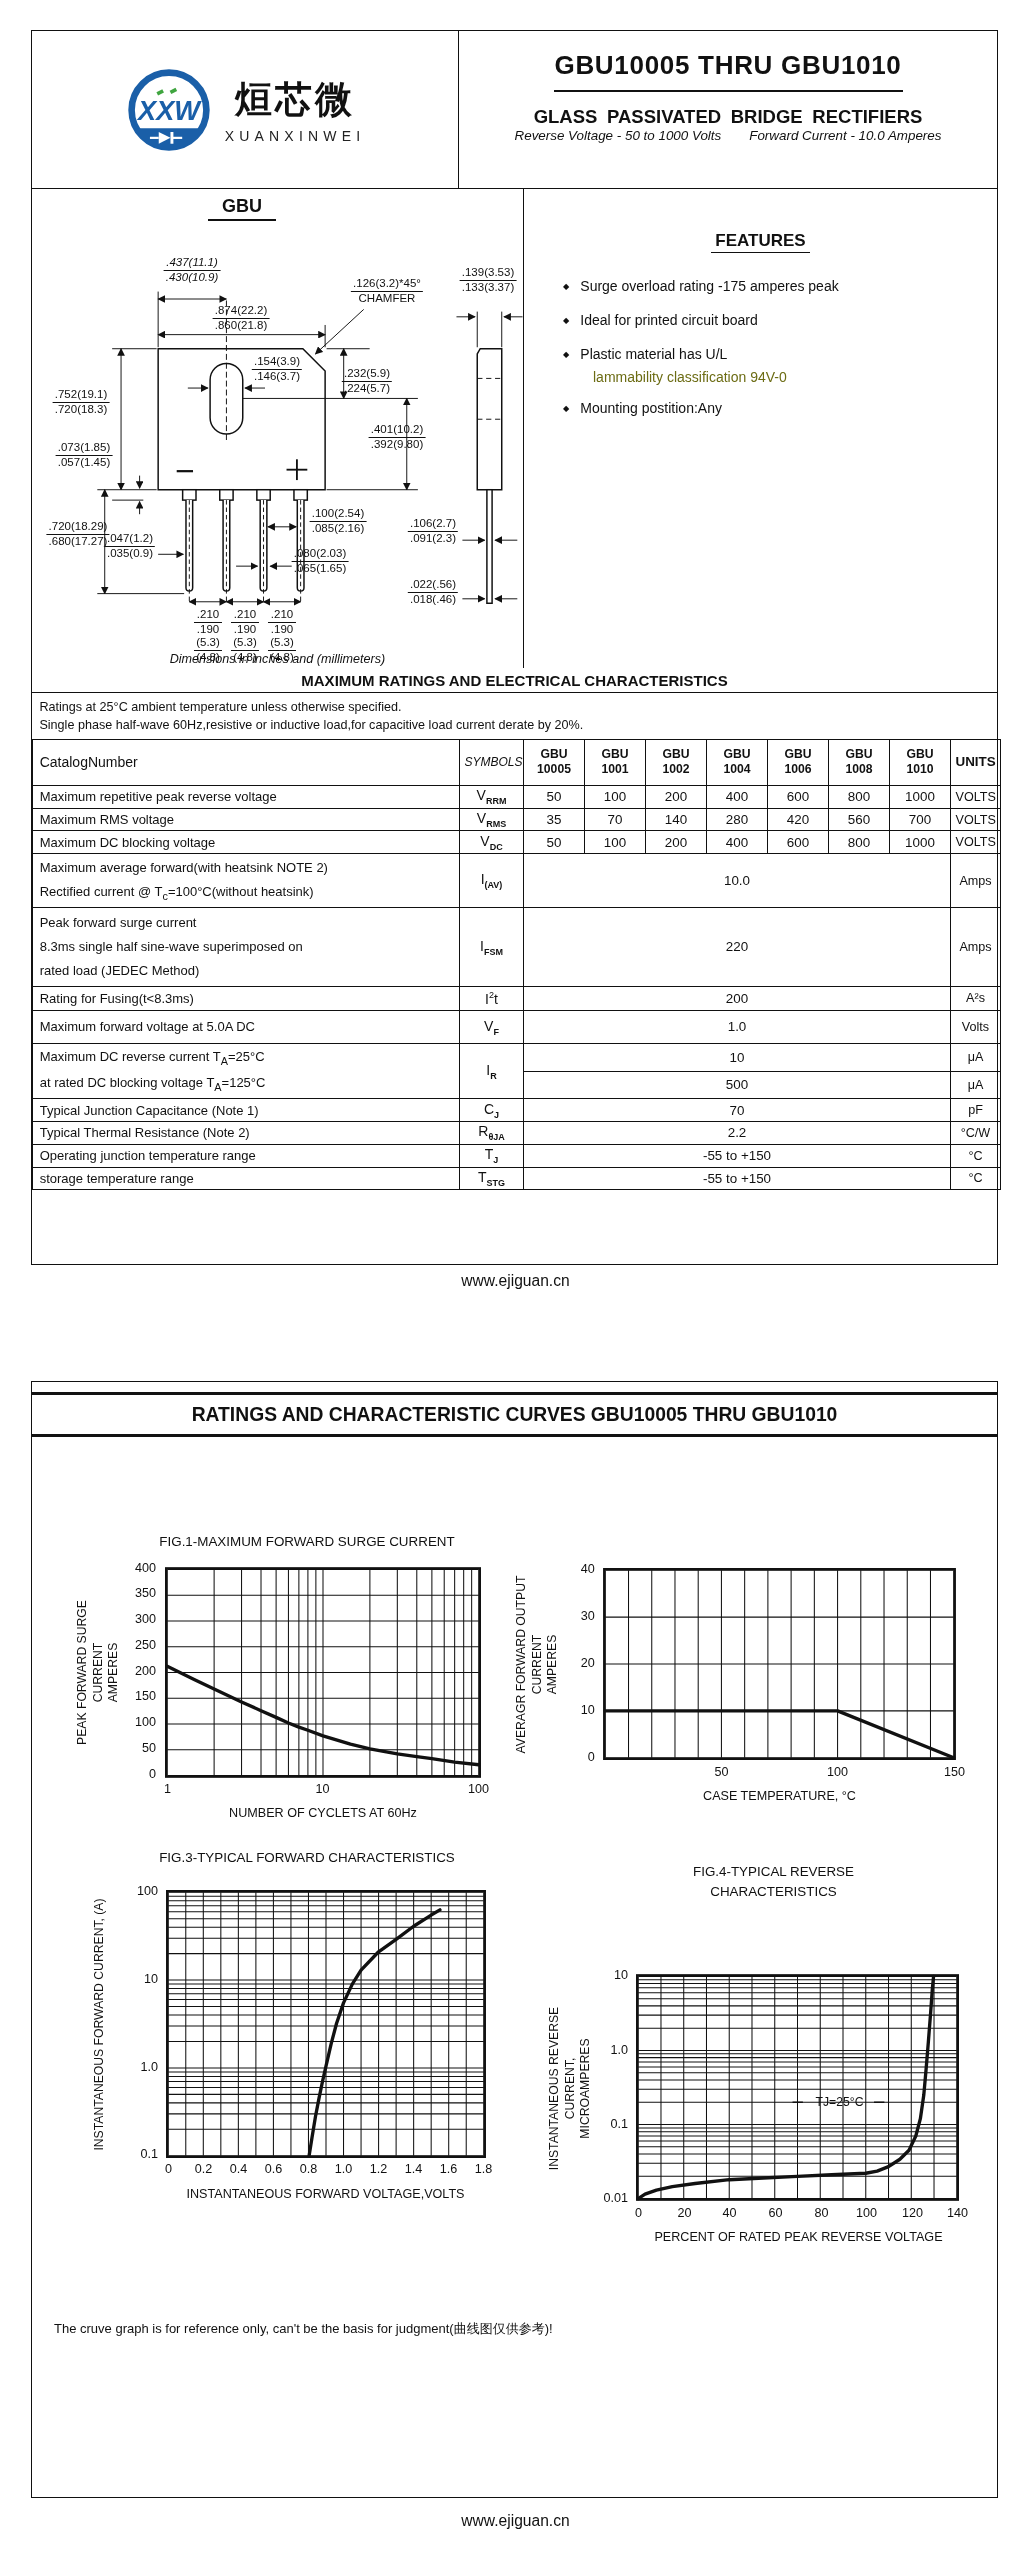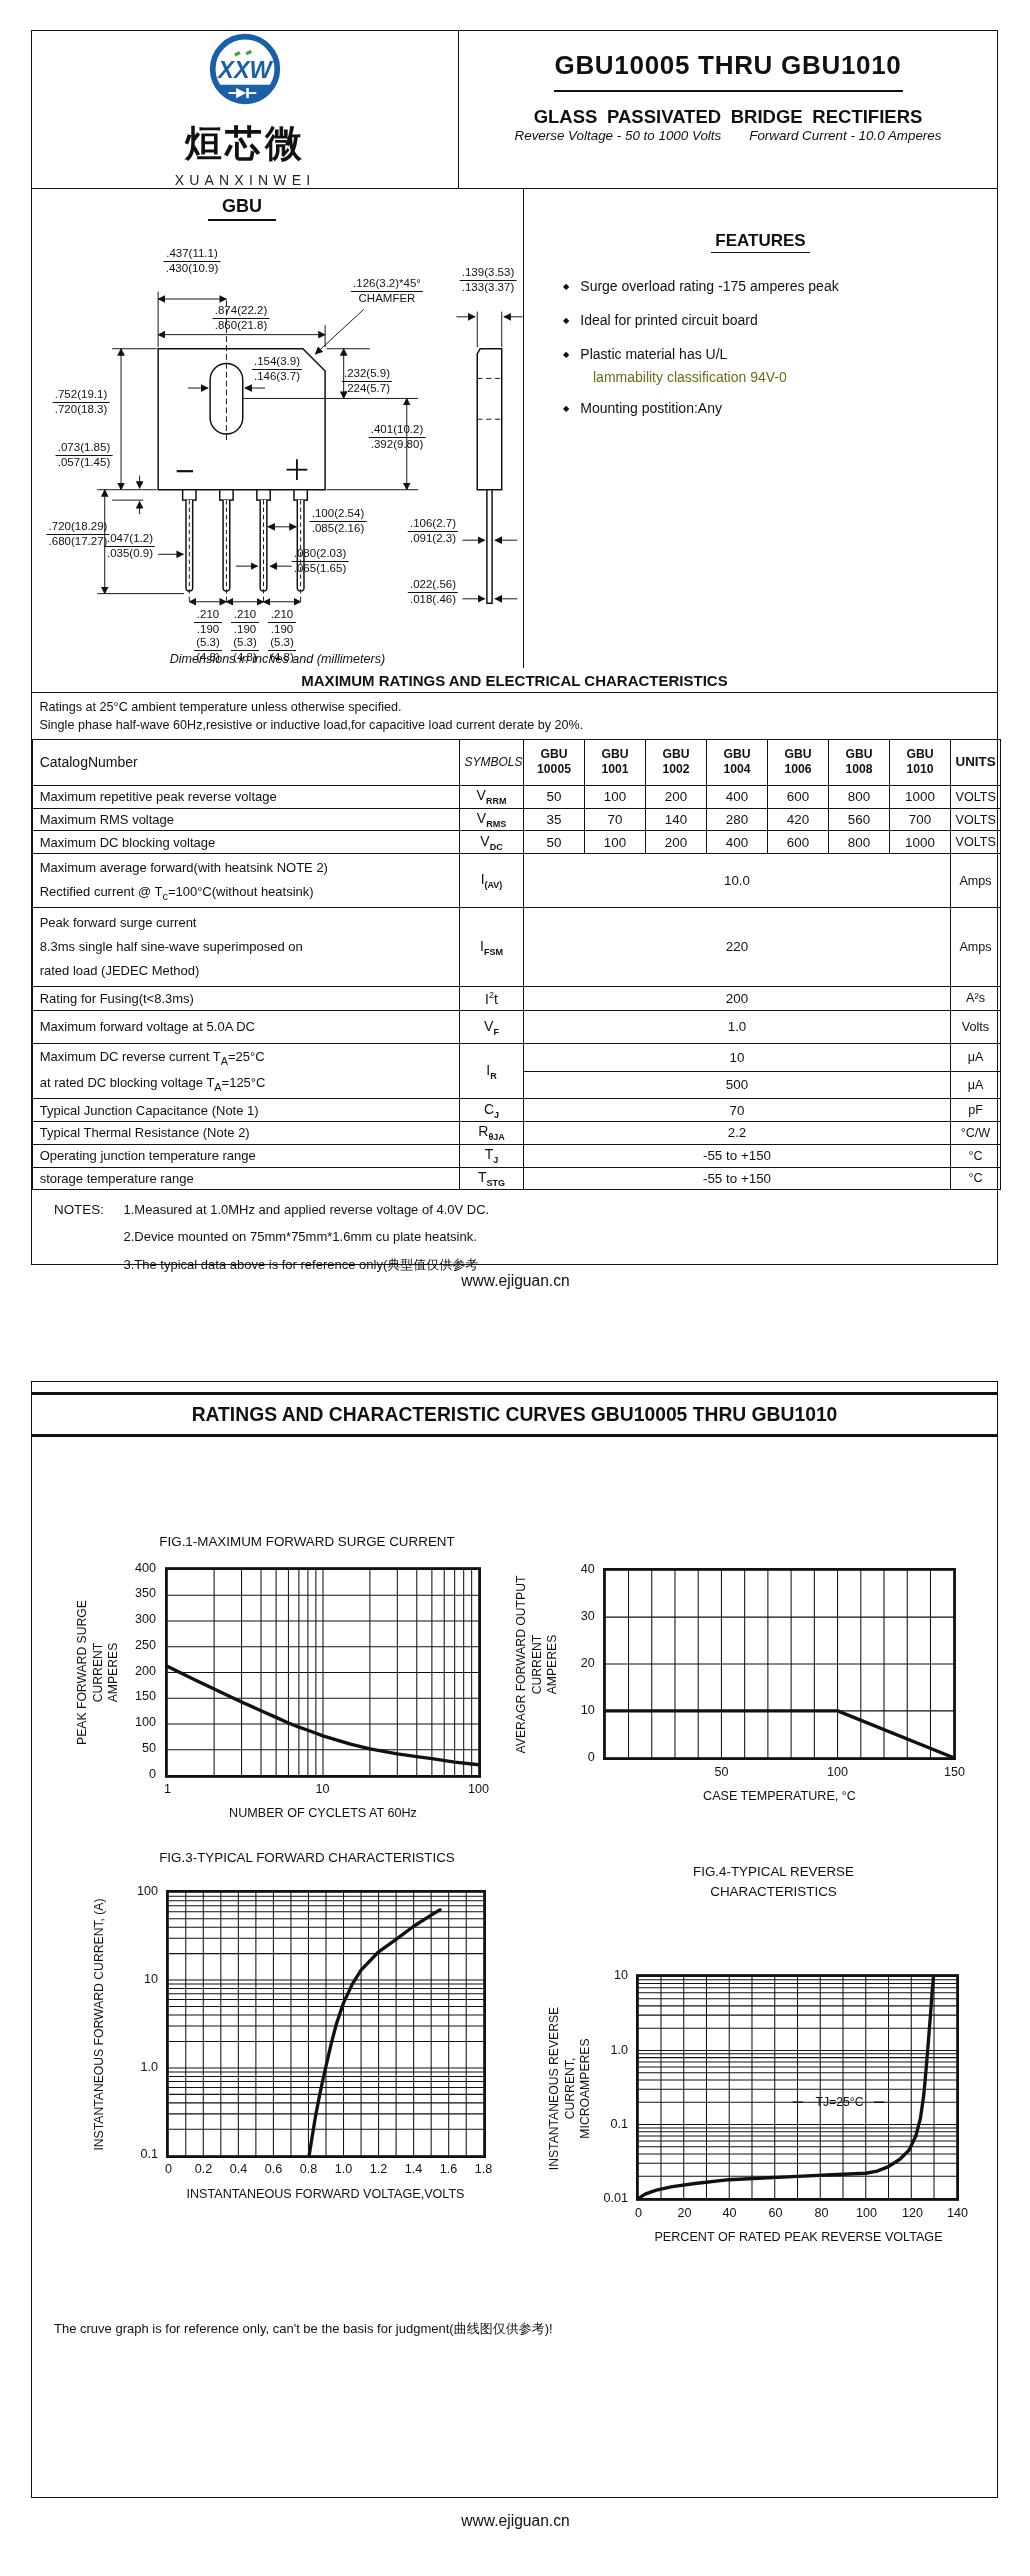--- a/index.html
+++ b/index.html
@@ -8,21 +8,21 @@
     width: 1031px; height: 2576px; position: relative;
     font-family: "Liberation Sans", "DejaVu Sans", sans-serif;
     color: #111;
   }
   .page { position: absolute; left: 31px; width: 967px; border: 1.5px solid #111; background: #fff; }
   #page1 { top: 30px; height: 1235px; }
   #page2 { top: 1381px; height: 1117px; }
 
   
   .p1-header { height: 158px; border-bottom: 1.5px solid #111; display: flex; }
-  .logo-area { width: 427px; border-right: 1.5px solid #111; display: flex; align-items: center; justify-content: center; gap: 12px; flex-direction: column; }
+  .logo-area { width: 427px; border-right: 1.5px solid #111; display: flex; align-items: center; justify-content: center; gap: 12px; }
   .logo-text { display: flex; flex-direction: column; align-items: center; }
   .logo-cn { font-size: 37px; font-weight: bold; letter-spacing: 3px; }
   .logo-py { font-size: 14px; letter-spacing: 5.2px; margin-top: 3px; color: #222; }
   .title-area { flex: 1; text-align: center; padding-top: 19.3px; }
   .doc-title { font-size: 26px; font-weight: bold; letter-spacing: 0.7px; }
   .title-rule { width: 349px; border-top: 2.2px solid #111; margin: 9px auto 13.4px auto; }
   .doc-subtitle { font-size: 18.5px; font-weight: bold; word-spacing: 4.5px; }
   .doc-specline { margin-top: 0; font-size: 13.4px; font-style: italic; display:flex; justify-content:center; gap: 28px; }
 
   
@@ -199,21 +199,21 @@
           <line x1="580" y1="473" x2="610" y2="473" marker-end="url(#ar)"></line>
           <line x1="624" y1="473" x2="654" y2="473" marker-start="url(#ar)"></line>
           <line x1="580" y1="552" x2="610" y2="552" marker-end="url(#ar)"></line>
           <line x1="624" y1="552" x2="654" y2="552" marker-start="url(#ar)"></line>
           <line x1="212" y1="556" x2="262" y2="556" marker-start="url(#ar)" marker-end="url(#ar)"></line>
           <line x1="262" y1="556" x2="312" y2="556" marker-start="url(#ar)" marker-end="url(#ar)"></line>
           <line x1="312" y1="556" x2="362" y2="556" marker-start="url(#ar)" marker-end="url(#ar)"></line>
         </g>
       </svg>
 
-      <div class="dim" style="left:160px; top:58px;">
+      <div class="dim" style="left:160px; top:67px;font-style:italic;">
           <span class="u">.437(11.1)</span>
           <span class="p">.430(10.9)</span>
         </div>
       <div class="dim" style="left:209px; top:115px;">
           <span class="u">.874(22.2)</span>
           <span class="p">.860(21.8)</span>
         </div>
       <div class="dim" style="left:355px; top:88px;">
           <span class="u">.126(3.2)*45°</span>
           <span class="p">CHAMFER</span>
@@ -473,24 +473,20 @@
           <td class="param">
             <div><span>storage temperature range</span></div>
           </td>
           <td class="sym"><span>T</span><sub>STG</sub></td>
           <td class="val" colspan="7">-55 to +150</td>
           <td class="unit">°C</td>
         </tr>
       </tbody>
     </table>
 
-  <div class="notes-area">
-    <span class="notes-label">NOTES:</span>
-    <div class="notes-lines" id="notes-lines"><div>1.Measured at 1.0MHz and applied reverse voltage of 4.0V DC.</div><div>2.Device mounted on 75mm*75mm*1.6mm cu plate heatsink.</div><div>3.The typical data above is for reference only(典型值仅供参考</div></div>
-  </div>
 </div>
 
 <div class="site-footer" id="footer1">www.ejiguan.cn</div>
 
 <div class="page" id="page2">
   <div class="p2-titlebar">RATINGS AND CHARACTERISTIC CURVES GBU10005 THRU GBU1010</div>
   <div class="p2-charts">
     <div class="chart" style="left:45px; top:85px; width:460px; height:326px;">
         <div class="chart-title" style="top: 10.4px;">
           <div>FIG.1-MAXIMUM FORWARD SURGE CURRENT</div>

